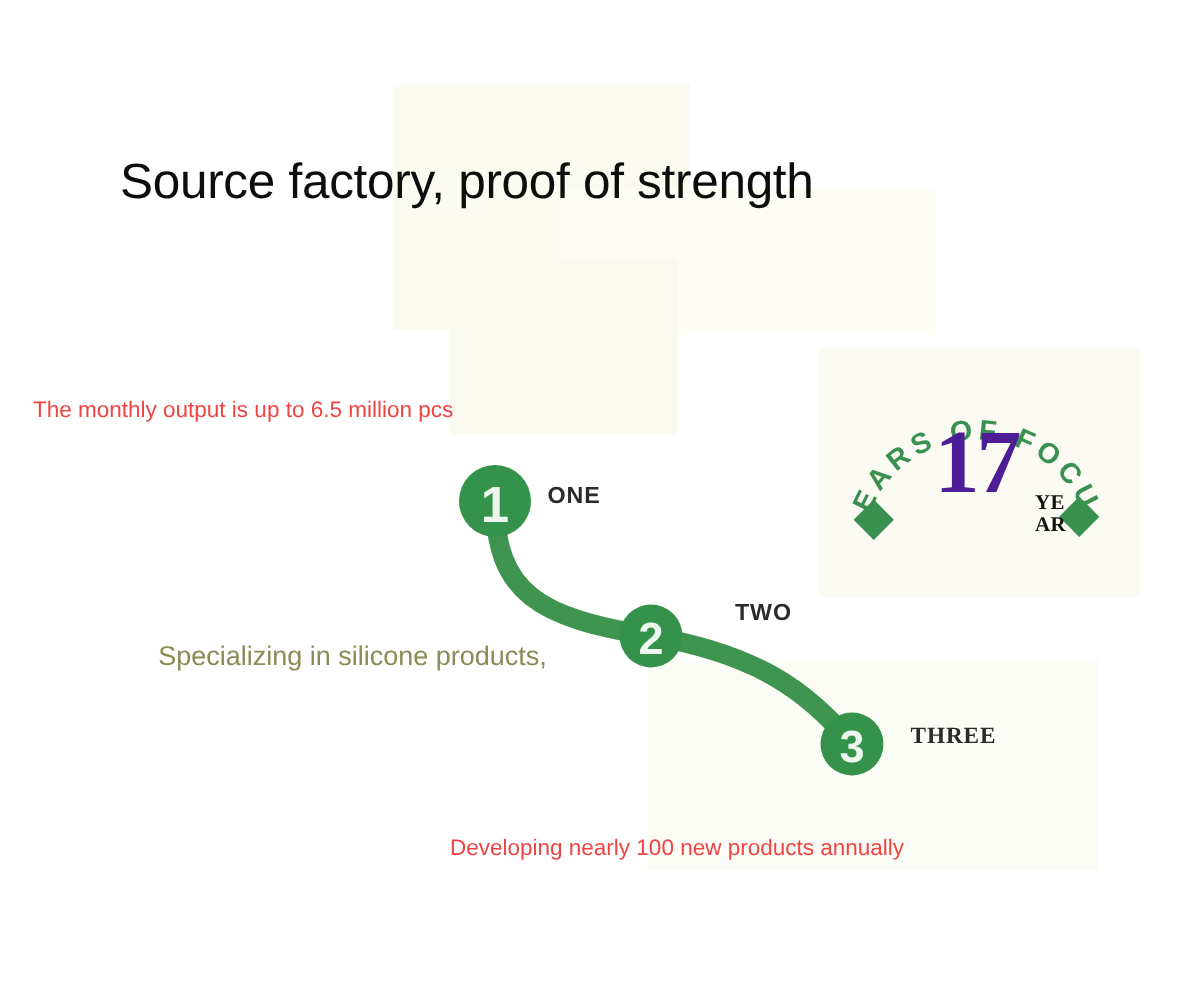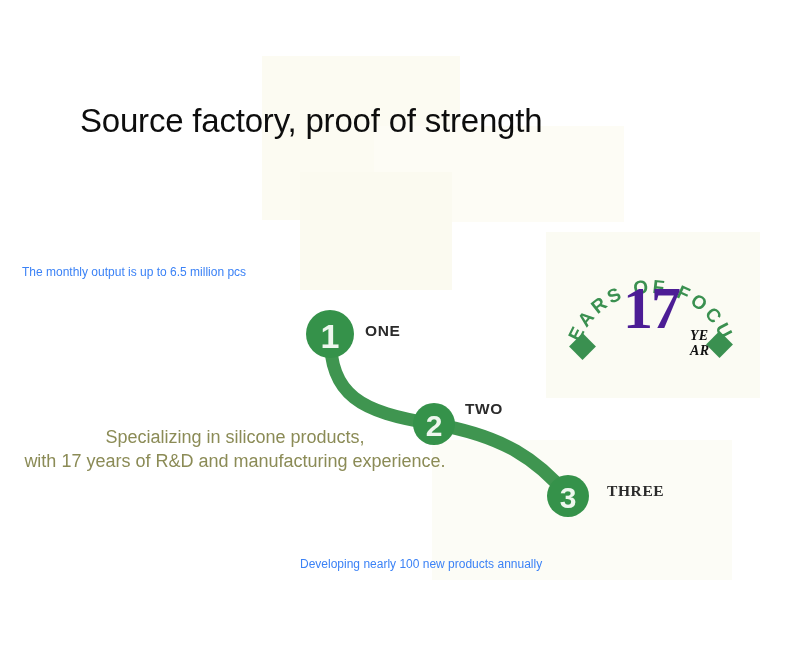--- a/index.html
+++ b/index.html
@@ -58,22 +58,22 @@
     font-size: 33px;
     font-weight: 400;
     color: #0d0d0d;
     letter-spacing: -0.2px;
     white-space: nowrap;
   }
 
   
   .olive {
     position: absolute;
-    color: #3b82f6;
-    font-size: 12px;
+    color: #ef4444;
+    font-size: 15px;
     font-weight: 400;
     white-space: nowrap;
   }
   #caption-output { left: 22px; top: 265px; }
   #caption-develop { left: 300px; top: 557px; }
 
   #caption-special {
     position: absolute;
     left: 10px;
     top: 425px;
@@ -100,21 +100,21 @@
   .step-label {
     position: absolute;
     color: #2b2b2b;
     font-weight: bold;
     font-size: 15.5px;
     letter-spacing: 0.6px;
     white-space: nowrap;
     padding-left: 12px;
   }
   #step-label-1 { left: 353px; top: 322px; }
-  #step-label-2 { left: 453px; top: 400px; }
+  #step-label-2 { left: 478px; top: 400px; }
   #step-label-3 { left: 595px; top: 482px; font-family: Liberation Serif, serif; }
 
   
   #years-badge {
     position: absolute;
     left: 556px;
     top: 236px;
     width: 190px;
     height: 150px;
   }
@@ -137,40 +137,39 @@
     left: 134px;
     top: 93px;
     width: 30px;
     font-family: "Liberation Serif", serif;
     font-weight: bold;
     font-size: 14px;
     line-height: 14.5px;
     color: #121212;
     letter-spacing: 0.3px;
   }
-  #badge-year span { display: block; font-style: italic; }
+  #badge-year span { display: block; }
 </style>
 </head>
 <body>
 
 <div id="canvas">
 
   <div class="tint" id="tint-a"></div>
   <div class="tint" id="tint-b"></div>
   <div class="tint" id="tint-c"></div>
   <div class="tint" id="tint-d"></div>
   <div class="tint" id="tint-e"></div>
 
   <div id="page-title">Source factory, proof of strength</div>
 
   <div class="olive" id="caption-output">The monthly output is up to 6.5 million pcs</div>
 
   <div id="caption-special">
     <span class="ln ln1">Specializing in silicone products,</span>
-    <span class="ln ln2">with 17 years of R&amp;D and manufacturing experience.</span>
   </div>
 
   <div class="olive" id="caption-develop">Developing nearly 100 new products annually</div>
 
   <svg id="flow-svg" viewBox="0 0 310 230">
     <path d="M 40 34 C 40 96, 70 112, 144 124 C 214 136, 248 160, 278 196" fill="none" stroke="#3f9550" stroke-width="13" stroke-linecap="round"></path>
 
     <g>
       <circle cx="40" cy="34" r="24" fill="#35924a"></circle>
       <text x="40" y="48" text-anchor="middle" font-family="Liberation Sans, sans-serif" font-size="34" font-weight="bold" fill="#eef7ee">1</text>

